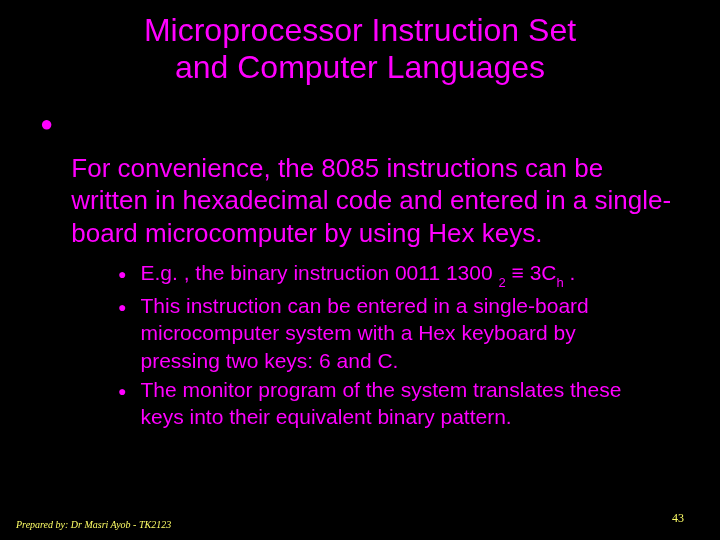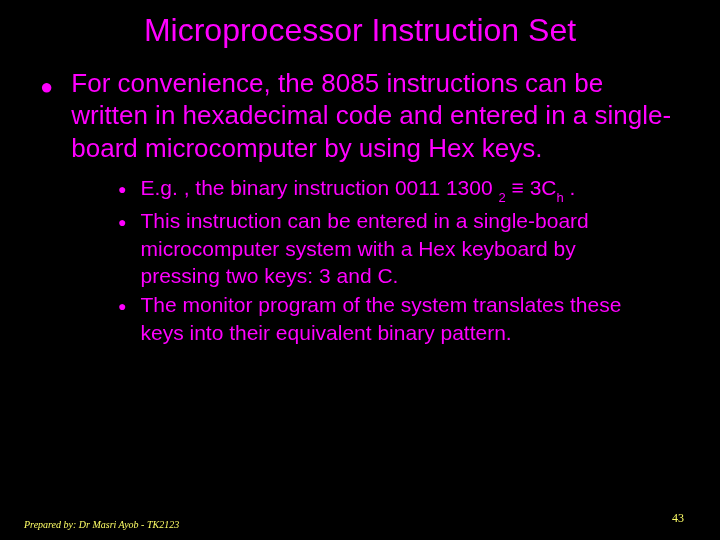--- a/index.html
+++ b/index.html
@@ -40,20 +40,21 @@
     font-size: 22px;
     line-height: 1.25;
     margin-right: 18px;
     margin-top: 6px;
   }
   .l1 .text {
     color: #ff00ff;
     font-size: 26px;
     line-height: 1.25;
     font-family: Arial, sans-serif;
+    margin-top: 48px;
   }
   .sublist {
     padding-left: 78px;
     padding-right: 30px;
   }
   .l2 {
     display: flex;
     align-items: flex-start;
     margin-bottom: 2px;
   }
@@ -71,21 +72,21 @@
     font-family: Arial, sans-serif;
   }
   .sub {
     font-size: 0.62em;
     vertical-align: sub;
     position: relative;
     top: 0.15em;
   }
   .footer-left {
     position: absolute;
-    left: 24px;
+    left: 16px;
     bottom: 10px;
     color: #ffff66;
     font-size: 10px;
     font-style: italic;
     font-family: "Times New Roman", Times, serif;
   }
   .footer-right {
     position: absolute;
     right: 36px;
     bottom: 14px;
@@ -94,41 +95,42 @@
     font-family: "Times New Roman", Times, serif;
   }
 </style>
 </head>
 <body>
 
 <div class="slide">
 
   <div class="title">
     <span>Microprocessor Instruction Set</span><br>
+    <span>and Computer Languages</span>
   </div>
 
   <div class="body">
 
     <div class="l1">
       <span class="bullet">●</span>
       <span class="text">For convenience, the 8085 instructions can be written in hexadecimal code and entered in a single-board microcomputer by using Hex keys.</span>
     </div>
 
     <div class="sublist">
 
       <div class="l2">
         <span class="bullet">●</span>
         <span class="text">
           <span>E.g. , the binary instruction 0011 1300 </span><span class="sub">2</span><span> ≡ 3C</span><span class="sub">h</span><span> .</span>
         </span>
       </div>
 
       <div class="l2">
         <span class="bullet">●</span>
-        <span class="text">This instruction can be entered in a single-board microcomputer system with a Hex keyboard by pressing two keys: 3 and C.</span>
+        <span class="text">This instruction can be entered in a single-board microcomputer system with a Hex keyboard by pressing two keys: 6 and C.</span>
       </div>
 
       <div class="l2">
         <span class="bullet">●</span>
         <span class="text">The monitor program of the system translates these keys into their equivalent binary pattern.</span>
       </div>
 
     </div>
   </div>
 

